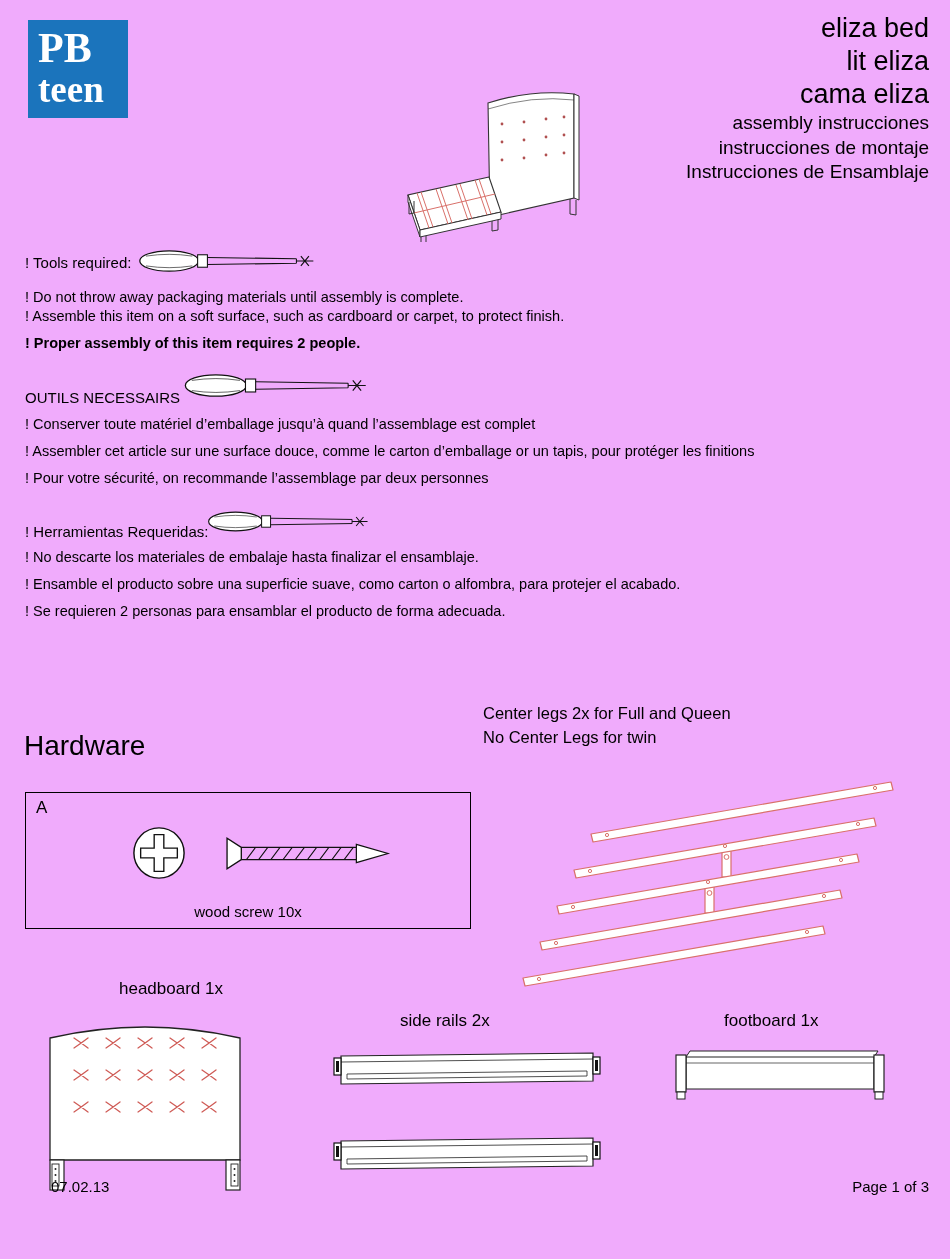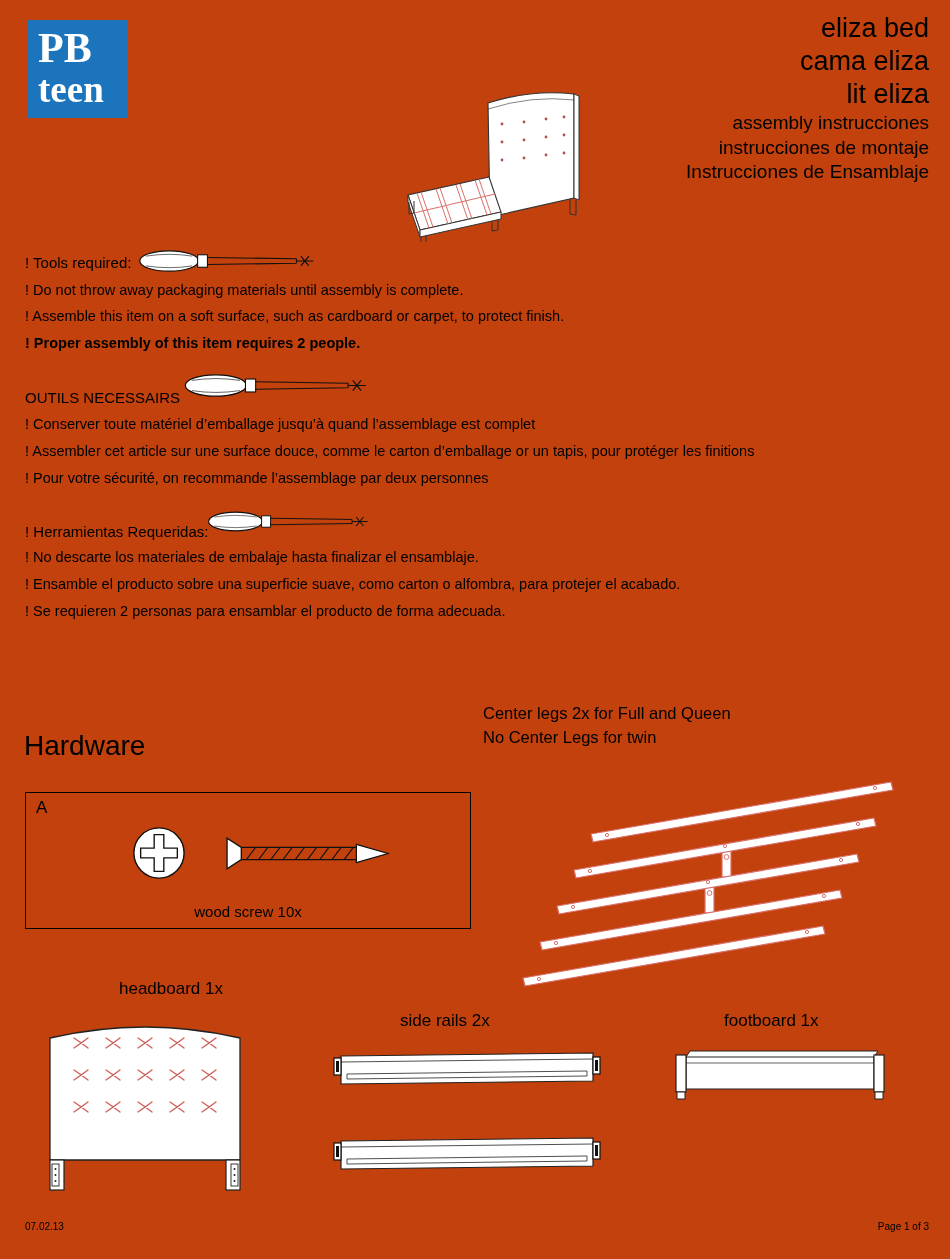--- a/index.html
+++ b/index.html
@@ -1,18 +1,18 @@
 <!DOCTYPE html>
 <html><head>
 <meta charset="utf-8">
 <style>
   html,body { margin:0; padding:0; background:#888; }
   .page {
     position:relative; width:950px; height:1259px; margin:0 auto;
-    background:#c2410c; overflow:hidden;
+    background:#f0abfc; overflow:hidden;
     font-family:"Liberation Sans", sans-serif; color:#000;
   }
   .abs { position:absolute; }
   .txt { white-space:nowrap; }
   .logo {
     left:28px; top:20px; width:100px; height:98px;
     background:#1b74bc; color:#fff;
     font-family:"Liberation Serif", serif; font-weight:bold;
     padding:6px 0 0 10px; box-sizing:border-box;
   }
@@ -25,21 +25,21 @@
   .inst-label { font-size:15px; left:25px; }
   .hw-heading { left:24px; top:706px; font-size:28px;margin-top:24px; }
   .slats-note { left:483px; top:701px; font-size:16.5px; line-height:24px; }
   .hw-label { font-size:17px; }
   .boxA {
     left:25px; top:792px; width:446px; height:137px;
     border:1.5px solid #000; box-sizing:border-box;
   }
   .boxA-label { left:10px; top:5px; font-size:17px; }
   .wood-screw-label { bottom:8px; width:100%; text-align:center; font-size:15px; }
-  .footer { font-size:10px; top:1221px; }
+  .footer { font-size:15px; top:1178px;margin-left:26px; }
 </style>
 </head>
 <body>
 
 <svg style="position:absolute;width:0;height:0" aria-hidden="true">
   <defs>
     <g id="screwdriver">
       <ellipse cx="35" cy="20" rx="33" ry="11.5" fill="#fff" stroke="#111" stroke-width="1.4"></ellipse>
       <path d="M 9,14.5 Q 35,10.5 61,14.5 M 9,25.5 Q 35,29.5 61,25.5" fill="none" stroke="#111" stroke-width="0.7"></path>
       <rect x="67" y="13" width="11" height="14" fill="#fff" stroke="#111" stroke-width="1.2"></rect>
@@ -63,22 +63,22 @@
 
 <div class="page">
 
   <div class="abs logo">
     <div class="logo-pb">PB</div>
     <div class="logo-teen">teen</div>
   </div>
 
   <div class="abs title-block">
     <div class="product-name txt">eliza bed</div>
+    <div class="product-name txt">lit eliza</div>
     <div class="product-name txt">cama eliza</div>
-    <div class="product-name txt">lit eliza</div>
     <div class="subtitle txt">assembly instrucciones</div>
     <div class="subtitle txt">instrucciones de montaje</div>
     <div class="subtitle txt">Instrucciones de Ensamblaje</div>
   </div>
 
   <svg class="abs" style="left:402px; top:84px; width:192px; height:158px;" viewBox="0 0 192 158">
     <path d="M 86,19 Q 130,5 172,10 L 172,114 L 88,133 Z" fill="#fff" stroke="#333" stroke-width="1.1"></path>
     <path d="M 172,10 L 177,12 L 177,116 L 172,114 Z" fill="#fff" stroke="#333" stroke-width="1"></path>
     <path d="M 86,25 Q 130,11 172,16" fill="none" stroke="#333" stroke-width="0.6"></path>
     <g fill="#b05050">
@@ -106,21 +106,21 @@
       <path d="M 19,108 L 31,143 M 15,109 L 27,144"></path>
       <path d="M 93,110 L 12,129"></path>
     </g>
     <path d="M 7,118 L 7,130 L 12,129 L 12,117 M 19,153 L 19,162 L 24,161 L 24,152" fill="none" stroke="#333" stroke-width="1"></path>
   </svg>
 
   <div class="abs inst-label txt" style="top:254px;">!  Tools required:</div>
   <svg class="abs" style="left:138px; top:243px; width:178px; height:36px;" viewBox="0 0 200 40">
       <use href="#screwdriver"></use>
     </svg>
-  <div class="abs inst txt" style="top:282px;">!  Do not throw away packaging materials until assembly is complete.</div>
+  <div class="abs inst txt" style="top:289px;">!  Do not throw away packaging materials until assembly is complete.</div>
   <div class="abs inst txt" style="top:308px;">!  Assemble this item on a soft surface, such as cardboard or carpet, to protect finish.</div>
   <div class="abs inst txt" style="top:335px;font-weight:bold;">!  Proper assembly of this item requires 2 people.</div>
 
   <div class="abs inst-label txt" style="top:389px;">OUTILS NECESSAIRS</div>
   <svg class="abs" style="left:183px; top:367px; width:186px; height:37px;" viewBox="0 0 200 40">
       <use href="#screwdriver"></use>
     </svg>
   <div class="abs inst txt" style="top:416px;">! Conserver toute matériel d’emballage jusqu’à quand l’assemblage est complet</div>
   <div class="abs inst txt" style="top:443px;">! Assembler cet article sur une surface douce, comme le carton d’emballage or un tapis, pour protéger les finitions</div>
   <div class="abs inst txt" style="top:470px;">! Pour votre sécurité, on recommande l’assemblage par deux personnes</div>

